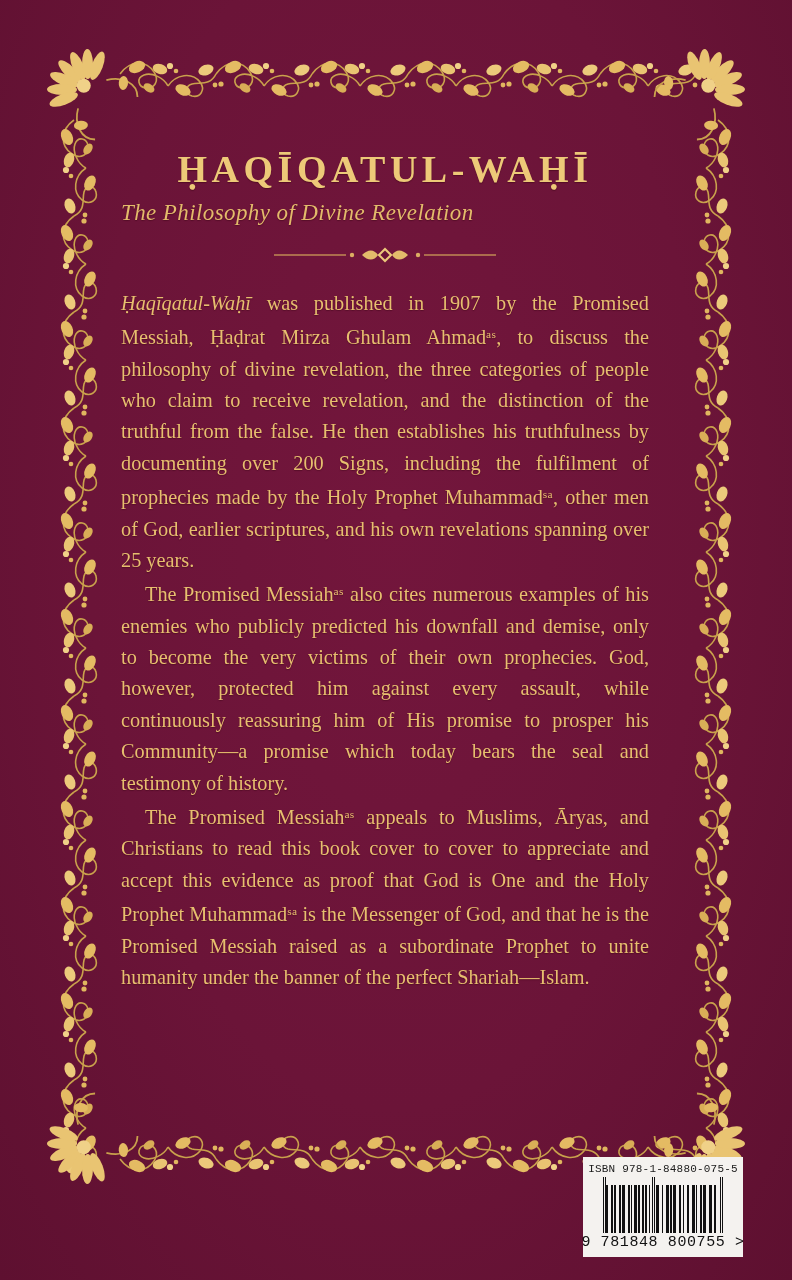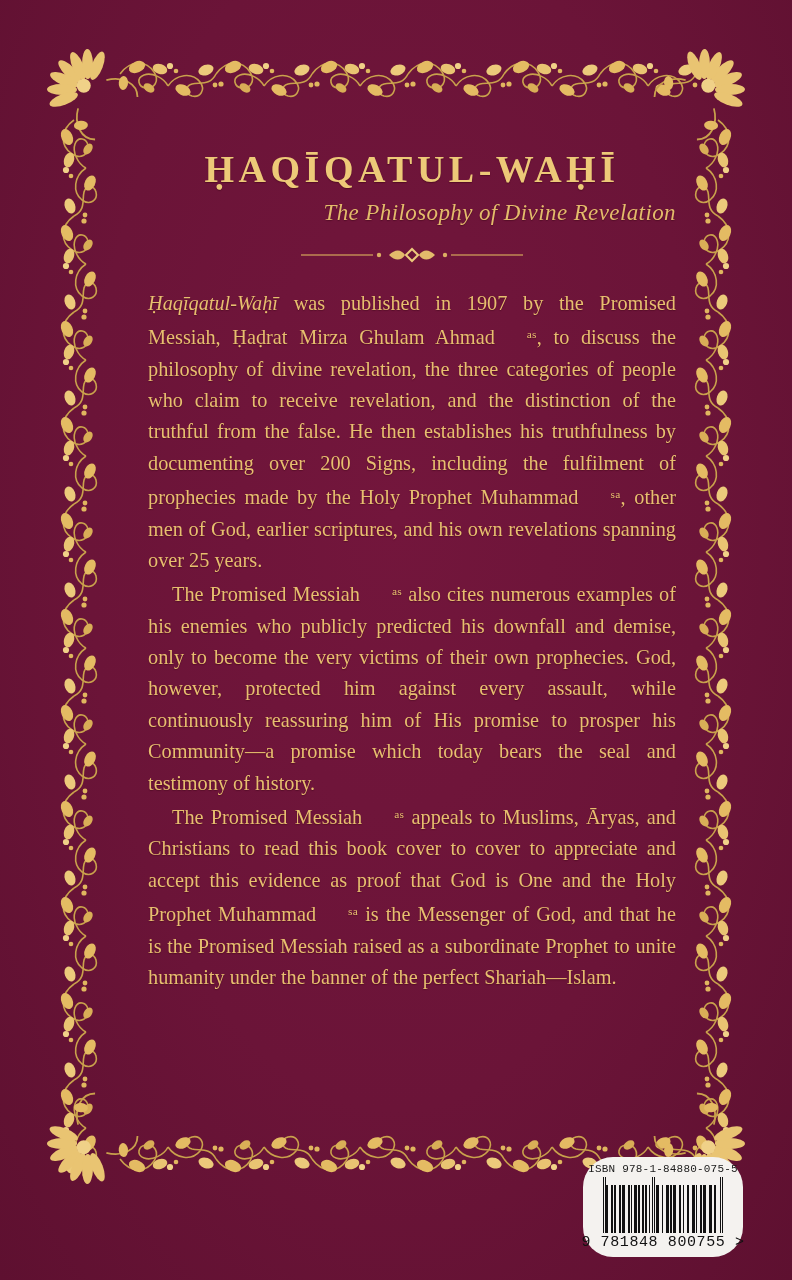--- a/index.html
+++ b/index.html
@@ -37,40 +37,40 @@
     position: absolute;
     inset: 0;
     width: 100%;
     height: 100%;
     overflow: visible;
   }
 
   
   .content {
     position: absolute;
-    left: 148px;
+    left: 121px;
     top: 150px;
     width: 528px;
   }
 
   .title {
     text-align: center;
     color: #edc978;
     font-size: 38px;
     letter-spacing: 4.5px;
     font-variant: small-caps;
     text-transform: none;
     line-height: 1.05;
     margin: 0 0 4px 0;
     text-shadow: 0 1px 1px rgba(70,8,28,.65);
     font-family: "Liberation Serif", serif;
   }
 
   .subtitle {
-    text-align: right;
+    text-align: left;
     color: #e3bb6b;
     font-style: italic;
     font-size: 23px;
     letter-spacing: .4px;
     margin: 10px 0 0 0;
     text-shadow: 0 1px 1px rgba(70,8,28,.6);
   }
 
   .divider {
     margin: 20px auto 24px auto;
@@ -93,37 +93,35 @@
     display: block;
   }
   .blurb .para + .para {
     text-indent: 24px;
   }
   .blurb i { font-style: italic; }
   .blurb sup {
     font-size: 0.56em;
     vertical-align: 0.52em;
     letter-spacing: .3px;
-    padding-left: 32px;
   }
 
   
   .barcode-box {
     position: absolute;
     left: 583px;
     top: 1157px;
     width: 160px;
     height: 100px;
     background: #f4f2ef;
     padding: 6px 8px 5px 8px;
     box-sizing: border-box;
     display: flex;
     flex-direction: column;
     align-items: center;
-    border-radius: 30px;
   }
   .isbn-text {
     font-family: "Liberation Mono", monospace;
     font-size: 11px;
     color: #1a1a1a;
     letter-spacing: .2px;
     white-space: nowrap;
     margin-bottom: 2px;
   }
   .bars {

